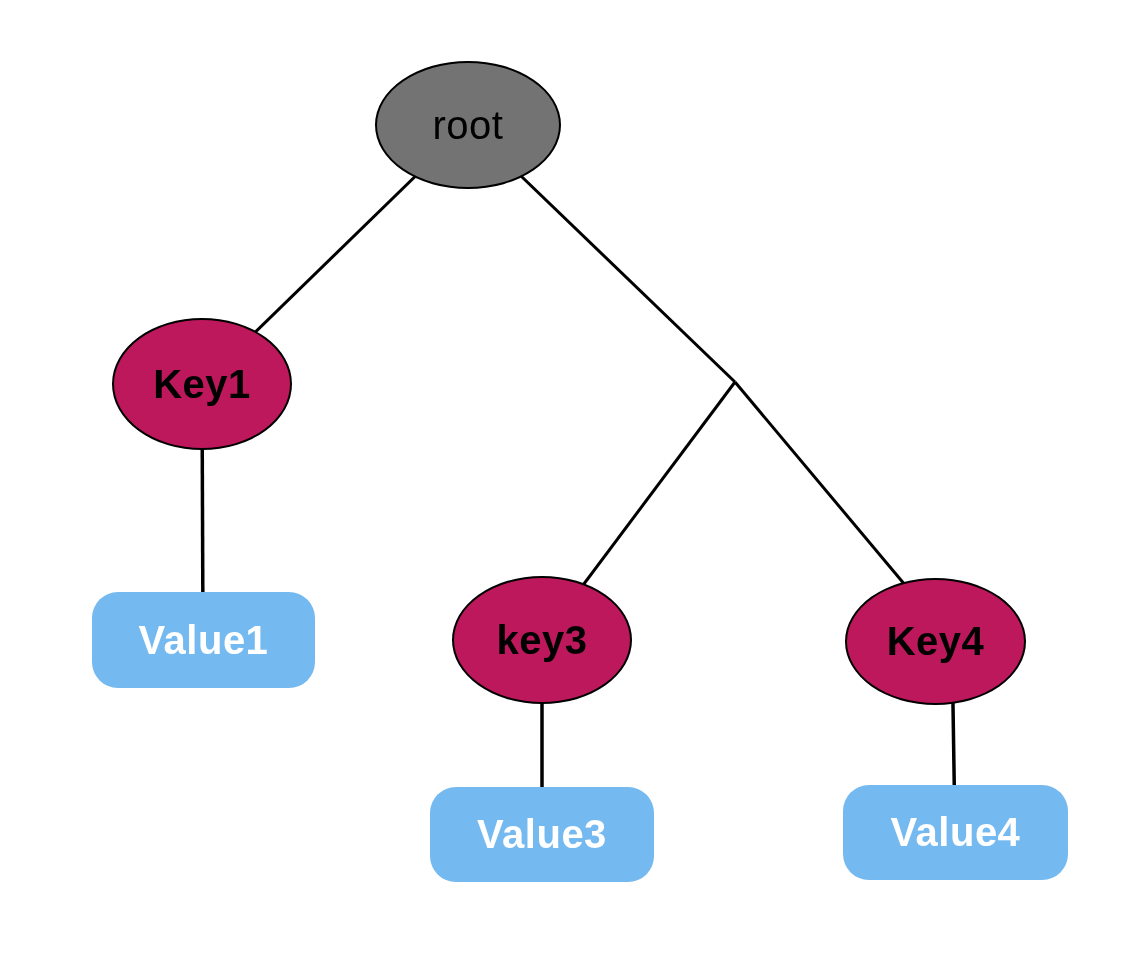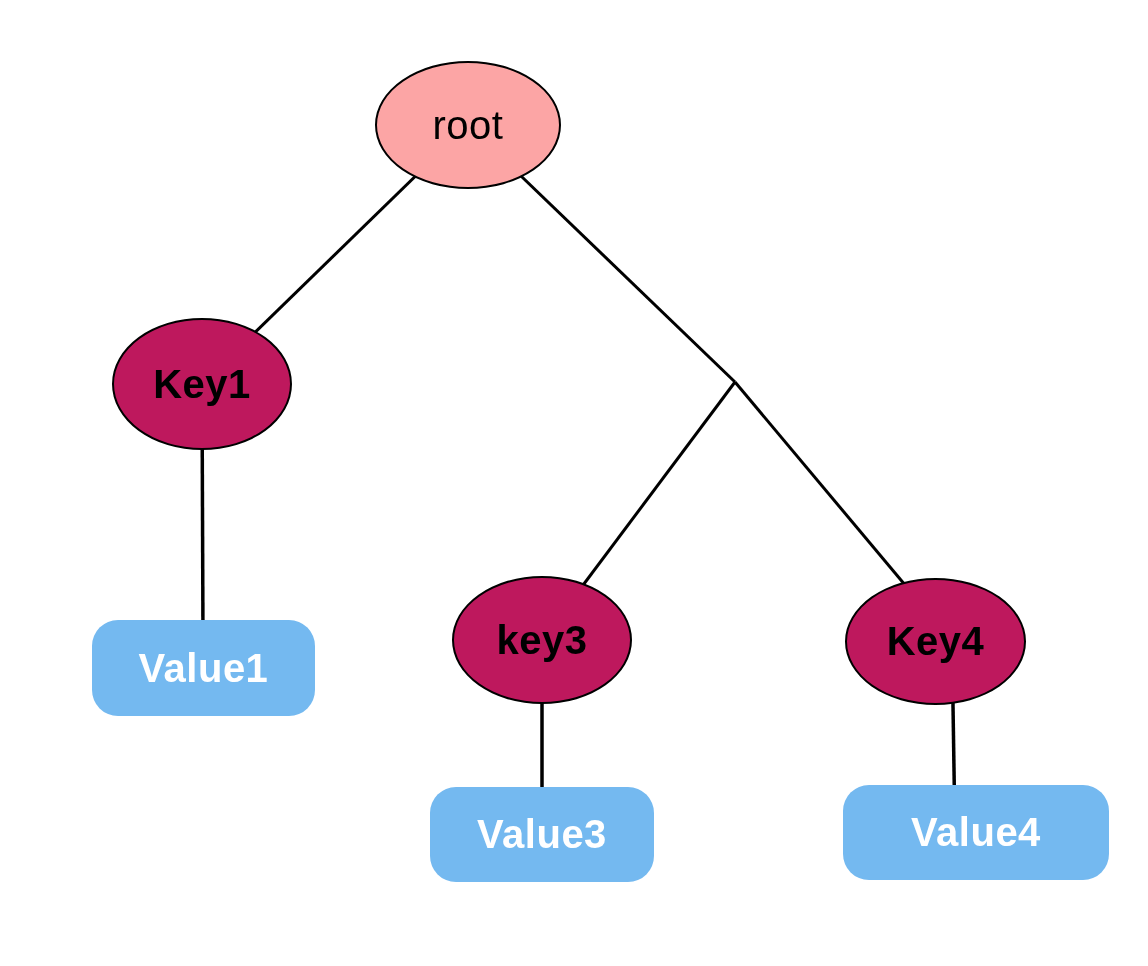--- a/index.html
+++ b/index.html
@@ -35,38 +35,38 @@
     letter-spacing: 0.5px;
     color: #000000;
   }
   .ellipse {
     border: 2.5px solid #000000;
     border-radius: 50%;
   }
   .root-node {
     left: 375px; top: 61px;
     width: 186px; height: 128px;
-    background: #fca5a5;
+    background: #737373;
     font-weight: 500;
   }
   .key-node {
     background: #be185d;
   }
   .key1 { left: 112px; top: 318px; width: 180px; height: 132px; }
   .key2 { left: 645px; top: 317px; width: 180px; height: 130px; }
   .key3 { left: 452px; top: 576px; width: 180px; height: 128px; }
   .key4 { left: 845px; top: 578px; width: 181px; height: 127px; align-items: center; }
   .value-node {
     background: #74b9f0;
     border-radius: 26px;
     color: #ffffff;
   }
-  .value1 { left: 92px;  top: 620px; width: 223px; height: 96px; }
+  .value1 { left: 92px;  top: 592px; width: 223px; height: 96px; }
   .value3 { left: 430px; top: 787px; width: 224px; height: 95px; align-items: center; }
-  .value4 { left: 843px; top: 785px; width: 266px; height: 95px; }
+  .value4 { left: 843px; top: 785px; width: 225px; height: 95px; }
 </style>
 </head>
 <body>
 
 <div class="canvas">
 
   <svg class="edges" viewBox="0 0 1148 966" xmlns="http://www.w3.org/2000/svg">
     <line x1="468" y1="125" x2="202" y2="384" stroke="#000000" stroke-width="3"></line>
     <line x1="468" y1="125" x2="735" y2="382" stroke="#000000" stroke-width="3"></line>
     <line x1="202" y1="384" x2="203" y2="640" stroke="#000000" stroke-width="3.5"></line>

